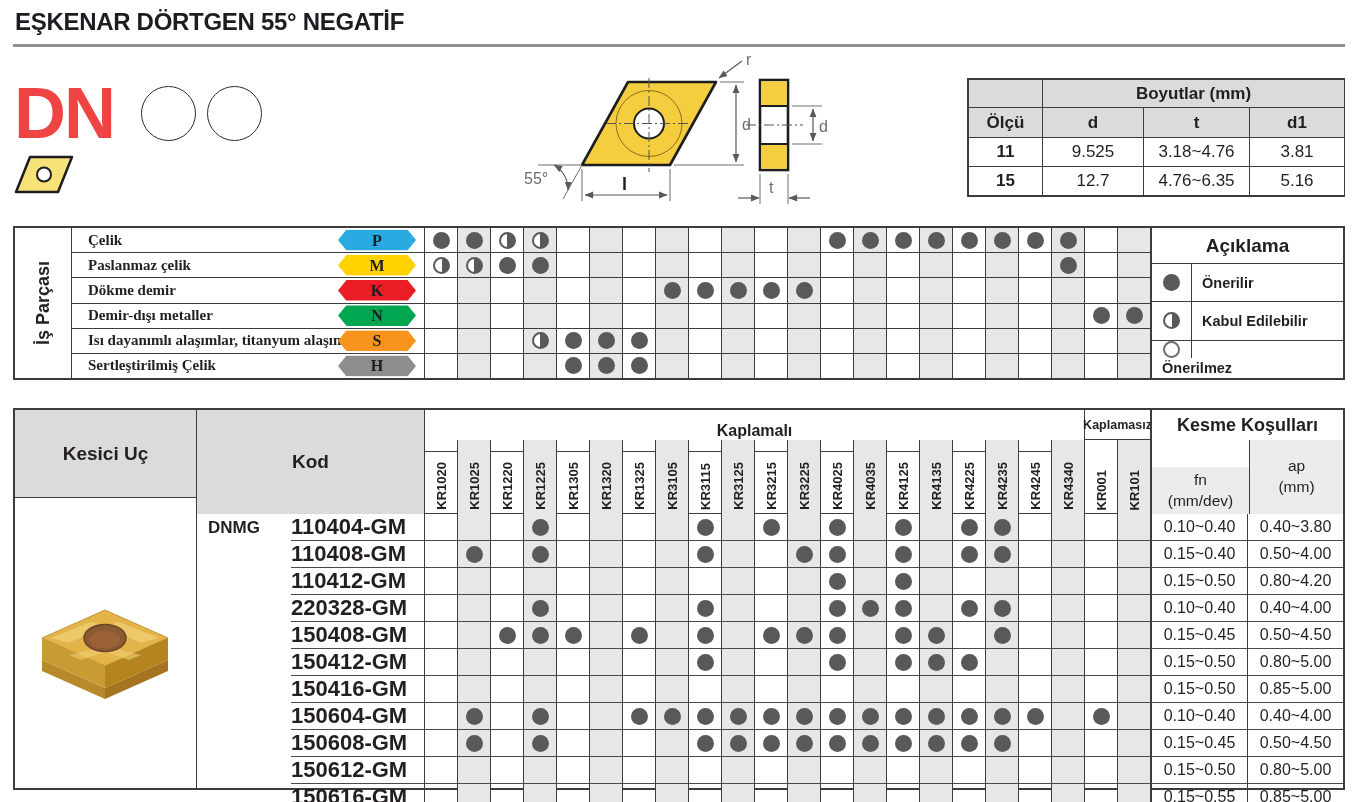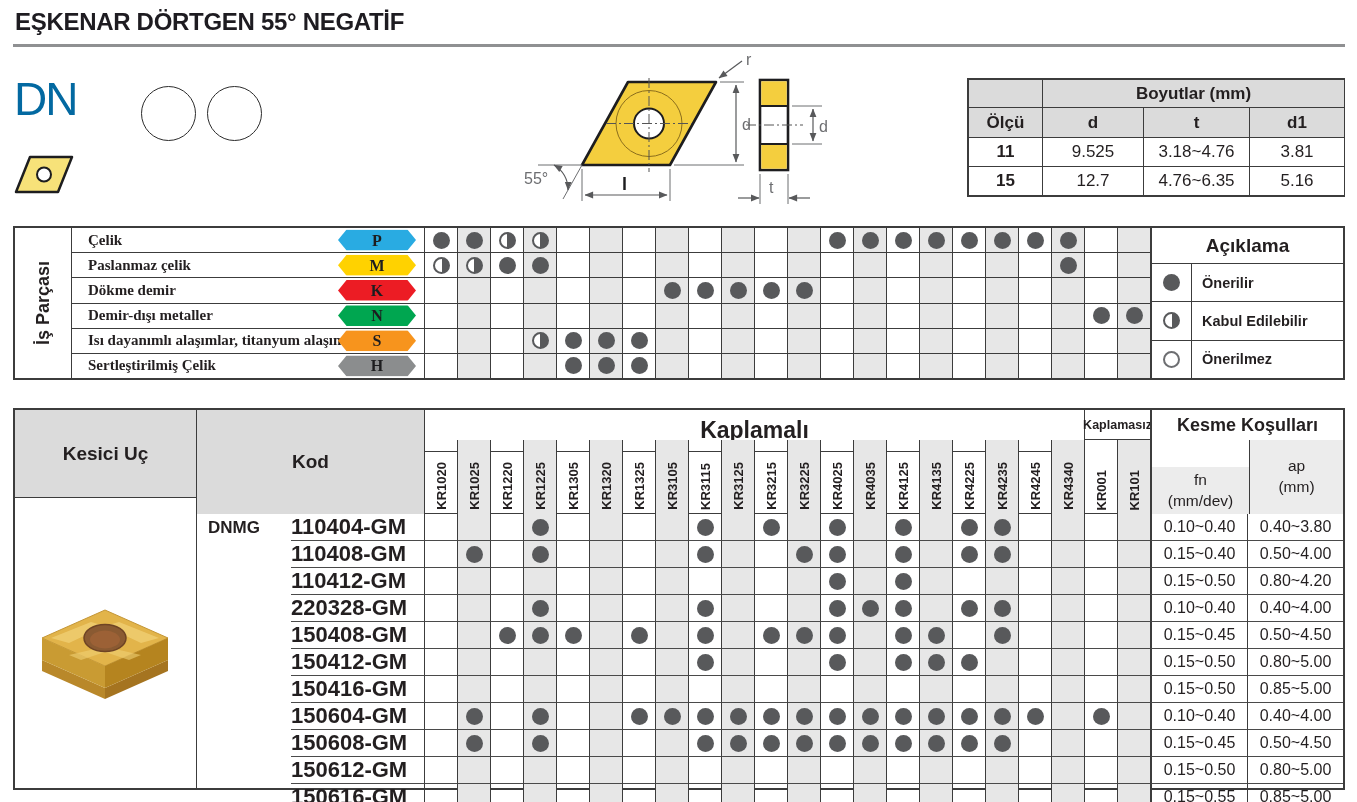--- a/index.html
+++ b/index.html
@@ -2,21 +2,21 @@
 <html><head>
 <meta charset="utf-8">
 <style>
   * { box-sizing: border-box; }
   body { margin:0; background:#ffffff; font-family:"Liberation Sans", sans-serif; color:#231f20; }
   .page { position:relative; width:1357px; height:802px; background:#fff; overflow:hidden; }
 
   .title { position:absolute; left:15px; top:8px; font-size:24px; font-weight:bold; letter-spacing:-0.3px; color:#1e1c21; }
   .title-rule { position:absolute; left:13px; top:44px; width:1332px; height:3px; background:#8f9092; }
 
-  .dn-code { position:absolute; left:14px; top:72px; font-size:46px; font-weight:normal; letter-spacing:-2px; color:#0369a1; }
+  .dn-code { position:absolute; left:14px; top:72px; font-size:72px; font-weight:bold; letter-spacing:-2px; color:#ef4444; }
   .cb-circles { position:absolute; left:141px; top:86px; }
   .cb-circle { display:inline-block; width:55px; height:55px; border:1.5px solid #2b2b2b; border-radius:50%; margin-right:7px; background:#fff; }
   .insert-icon { position:absolute; left:13px; top:152px; }
 
   .diagram { position:absolute; left:520px; top:52px; }
 
   
   .dims { position:absolute; left:967px; top:78px; width:378px; border:2px solid #3c3c3c; display:grid;
           grid-template-columns:73px 100px 105px 94px; grid-template-rows:27px 29px 28px 28px; background:#3c3c3c; grid-gap:1px; }
   .dims > div { background:#fff; display:flex; align-items:center; justify-content:center; font-size:17px; }
@@ -38,33 +38,33 @@
   .gcell { width:33px; border-left:1px solid #3c3c3c; display:flex; align-items:center; justify-content:center; }
   .gcell.shaded { background:#e7e7e7; }
   .dot { display:inline-block; }
   .dot.full { width:17px; height:17px; border-radius:50%; background:#58595b; }
   .dot.half { width:17px; height:17px; border-radius:50%; border:2px solid #58595b; background:linear-gradient(90deg,#ffffff 0 50%,#58595b 50% 100%); }
   .dot.empty { width:17px; height:17px; border-radius:50%; border:2px solid #6d6e71; background:#fff; }
 
   .wp-legend { flex:1; border-left:2px solid #3c3c3c; display:flex; flex-direction:column; }
   .wp-legend-title { height:36px; border-bottom:1px solid #3c3c3c; display:flex; align-items:center; justify-content:center; font-weight:bold; font-size:19px; }
   .legend-row { flex:1; display:flex; align-items:stretch; border-bottom:1px solid #3c3c3c; }
-  .legend-row:last-child { border-bottom:none; }
+  .legend-row:last-child { border-bottom:none;flex-direction:column; }
   .legend-icon { width:40px; border-right:1px solid #3c3c3c; display:flex; align-items:center; justify-content:center; }
   .legend-label { flex:1; display:flex; align-items:center; padding-left:10px; font-weight:bold; font-size:14.5px; }
 
   
   .mt { position:absolute; left:13px; top:408px; width:1332px; height:382px; border:2px solid #3c3c3c; background:#fff; }
   .mt-insert-col { position:absolute; left:0; top:0; bottom:0; width:182px; border-right:1px solid #3c3c3c; }
   .mt-insert-header { height:88px; background:#dbdbdb; border-bottom:1px solid #3c3c3c; display:flex; align-items:center; justify-content:center; font-weight:bold; font-size:19px; }
   .mt-photo { position:absolute; left:14px; top:190px; }
   .mt-right { position:absolute; left:182px; top:0; right:0; bottom:0; }
   .mt-header { position:absolute; left:0; top:0; right:0; height:104px; border-bottom:1px solid #3c3c3c; }
   .mt-kod-header { position:absolute; left:0; top:0; width:227px; height:104px; background:#dbdbdb; display:flex; align-items:center; justify-content:center; font-weight:bold; font-size:19px; }
-  .mt-coated { position:absolute; left:227px; top:0; width:660px; height:42px; border-left:1px solid #3c3c3c; border-bottom:1px solid #3c3c3c; display:flex; align-items:center; justify-content:center; font-weight:bold; font-size:23px; }
+  .mt-coated { position:absolute; left:227px; top:0; width:660px; height:42px; border-left:1px solid #3c3c3c; border-bottom:1px solid #3c3c3c; display:flex; align-items:center; justify-content:center; font-weight:bold; font-size:16px; }
   .mt-uncoated { position:absolute; left:887px; top:0; width:66px; height:30px; border-left:1px solid #3c3c3c; border-bottom:1px solid #3c3c3c; display:flex; align-items:center; justify-content:center; font-weight:bold; font-size:12.5px; }
   .mt-cutting-header { position:absolute; left:953px; top:0; right:0; height:30px; border-left:2px solid #3c3c3c; display:flex; align-items:center; justify-content:center; font-weight:bold; font-size:18px; }
   .kr-row { position:absolute; left:227px; top:30px; width:660px; height:74px; display:flex; }
   .kr-cell { width:33px; border-left:1px solid #3c3c3c; display:flex; align-items:flex-end; justify-content:center; padding-bottom:4px; }
   .kr-cell:first-child { border-left:1px solid #3c3c3c; }
   .kr-cell.shaded { background:#e7e7e7; }
   .kr-cell span { writing-mode:vertical-rl; transform:rotate(180deg); font-weight:bold; font-size:13px; letter-spacing:0; }
   .unc-row { position:absolute; left:887px; top:30px; width:66px; height:74px; display:flex; }
   .fnap-header { position:absolute; left:953px; top:30px; right:0; height:74px; display:flex; border-left:2px solid #3c3c3c; }
   .fnap-header > div { background:#ececec; display:flex; align-items:center; justify-content:center; text-align:center; font-size:15.5px; white-space:pre-line; line-height:1.35; }

